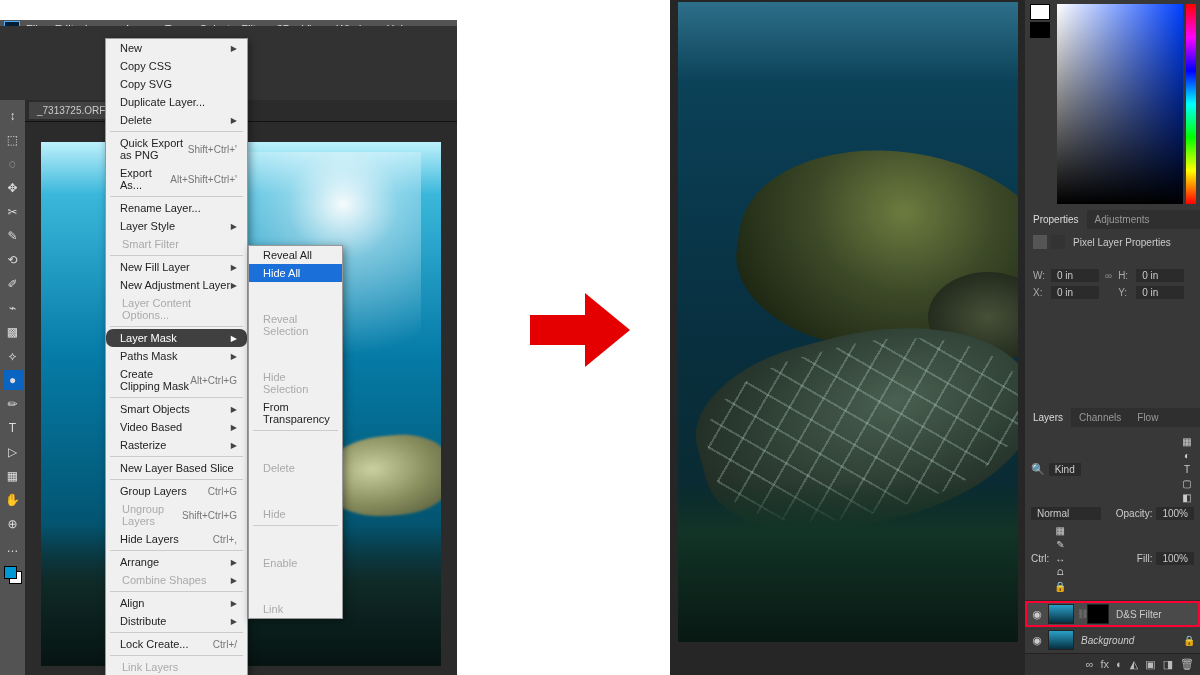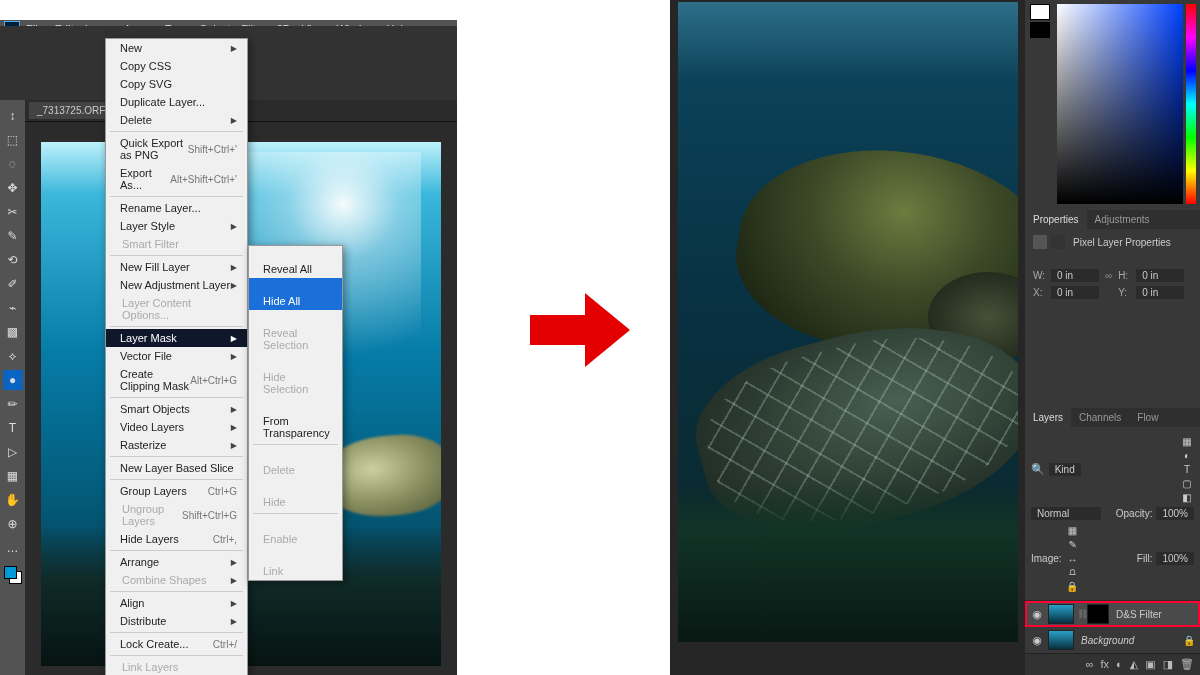--- a/index.html
+++ b/index.html
@@ -32,30 +32,30 @@
 .left-canvas { position:absolute; left:25px; top:96px; width:432px; height:554px; background:#2b2b2b; display:flex; justify-content:center; }
 .left-canvas .img { margin-top:20px; width:400px; height:524px; background:linear-gradient(180deg,#bdf1fc 0%,#3bb7db 10%,#067ca8 40%,#035876 70%,#0b2b33 100%); position:relative; overflow:hidden; }
 .left-canvas .img .sunburst { position:absolute; right:20px; top:10px; width:260px; height:260px; background:radial-gradient(circle at 70% 20%, rgba(255,255,255,0.95) 0%, rgba(255,255,255,0.4) 20%, rgba(255,255,255,0) 55%); }
 .left-canvas .img .turtle-head { position:absolute; right:-10px; bottom:150px; width:130px; height:80px; background:radial-gradient(ellipse at 40% 40%,#cbd0a0 0%,#8a8f5f 50%,#4d5334 100%); border-radius:50% 40% 40% 50%; transform:rotate(-5deg); filter:blur(1px); }
 .left-canvas .img .rocks { position:absolute; left:0; right:0; bottom:0; height:140px; background:linear-gradient(180deg,rgba(10,30,30,0) 0%,#0f2a27 40%,#061412 100%); }
 
 
 .layer-menu { position:absolute; left:105px; top:38px; width:143px; background:#f0f0f0; border:1px solid #999; box-shadow:2px 2px 8px rgba(0,0,0,0.4); font-size:11px; color:#222; z-index:10; }
 .layer-menu .mi { padding:3px 10px 3px 14px; display:flex; justify-content:space-between; align-items:center; cursor:default; position:relative; }
 .layer-menu .mi.dis { color:#aaa;padding-left:16px; }
-.layer-menu .mi.sel { background:#0f172a; color:#fff; }
+.layer-menu .mi.sel { background:#404040; color:#fff;border-radius:7px; }
 .layer-menu .mi .arrow { font-size:8px; color:#444; }
 .layer-menu .mi.sel .arrow { color:#fff; }
 .layer-menu .sep { height:1px; background:#ccc; margin:2px 4px; }
 .layer-menu .shortcut { color:#777; font-size:10px; }
 
 
 .mask-submenu { position:absolute; left:248px; top:245px; width:95px; background:#f0f0f0; border:1px solid #999; box-shadow:2px 2px 8px rgba(0,0,0,0.4); font-size:11px; color:#222; z-index:11; }
-.mask-submenu .mi { padding:17px 10px 3px 14px; cursor:default; }
-.mask-submenu .mi.dis { color:#aaa; }
+.mask-submenu .mi { padding:3px 10px 3px 14px; cursor:default; }
+.mask-submenu .mi.dis { color:#aaa;margin-top:28px; }
 .mask-submenu .mi.sel { background:#1a6fd8; color:#fff; }
 .mask-submenu .sep { height:1px; background:#ccc; margin:2px 4px; }
 
 
 .red-arrow { position:absolute; left:530px; top:293px; width:100px; height:74px; }
 .red-arrow .shaft { position:absolute; left:0; top:22px; width:55px; height:30px; background:#e40000; }
 .red-arrow .head { position:absolute; left:55px; top:0; width:0; height:0; border-top:37px solid transparent; border-bottom:37px solid transparent; border-left:45px solid #e40000; }
 
 
 .right-ps { position:absolute; left:670px; top:0; width:530px; height:675px; background:#4c1d95;padding-left:32px; }
@@ -226,34 +226,34 @@
     </div>
     <div class="mi dis">
       <span>Layer Content Options...</span>
     </div>
     <div class="sep"></div>
     <div class="mi sel">
       <span>Layer Mask</span>
       <span class="arrow">▶</span>
     </div>
     <div class="mi">
-      <span>Vector File</span>
+      <span>Paths Mask</span>
       <span class="arrow">▶</span>
     </div>
     <div class="mi">
       <span>Create Clipping Mask</span>
       <span class="shortcut">Alt+Ctrl+G</span>
     </div>
     <div class="sep"></div>
     <div class="mi">
       <span>Smart Objects</span>
       <span class="arrow">▶</span>
     </div>
     <div class="mi">
-      <span>Video Layers</span>
+      <span>Video Based</span>
       <span class="arrow">▶</span>
     </div>
     <div class="mi">
       <span>Rasterize</span>
       <span class="arrow">▶</span>
     </div>
     <div class="sep"></div>
     <div class="mi">
       <span>New Layer Based Slice</span>
     </div>
@@ -385,21 +385,21 @@
               <span class="icn">◧</span>
             </span>
         </div>
         <div class="row">
           <span class="sel-box" style="width:70px;">Normal</span>
           <span style="flex:1"></span>
           <span>Opacity:</span>
           <span class="sel-box">100%</span>
         </div>
         <div class="row">
-          <span>Image:</span>
+          <span>Ctrl:</span>
           <span id="lock-icons">
               <span class="icn">▦</span>
               <span class="icn">✎</span>
               <span class="icn">↔</span>
               <span class="icn">⩍</span>
               <span class="icn">🔒</span>
             </span>
           <span style="flex:1"></span>
           <span>Fill:</span>
           <span class="sel-box">100%</span>

